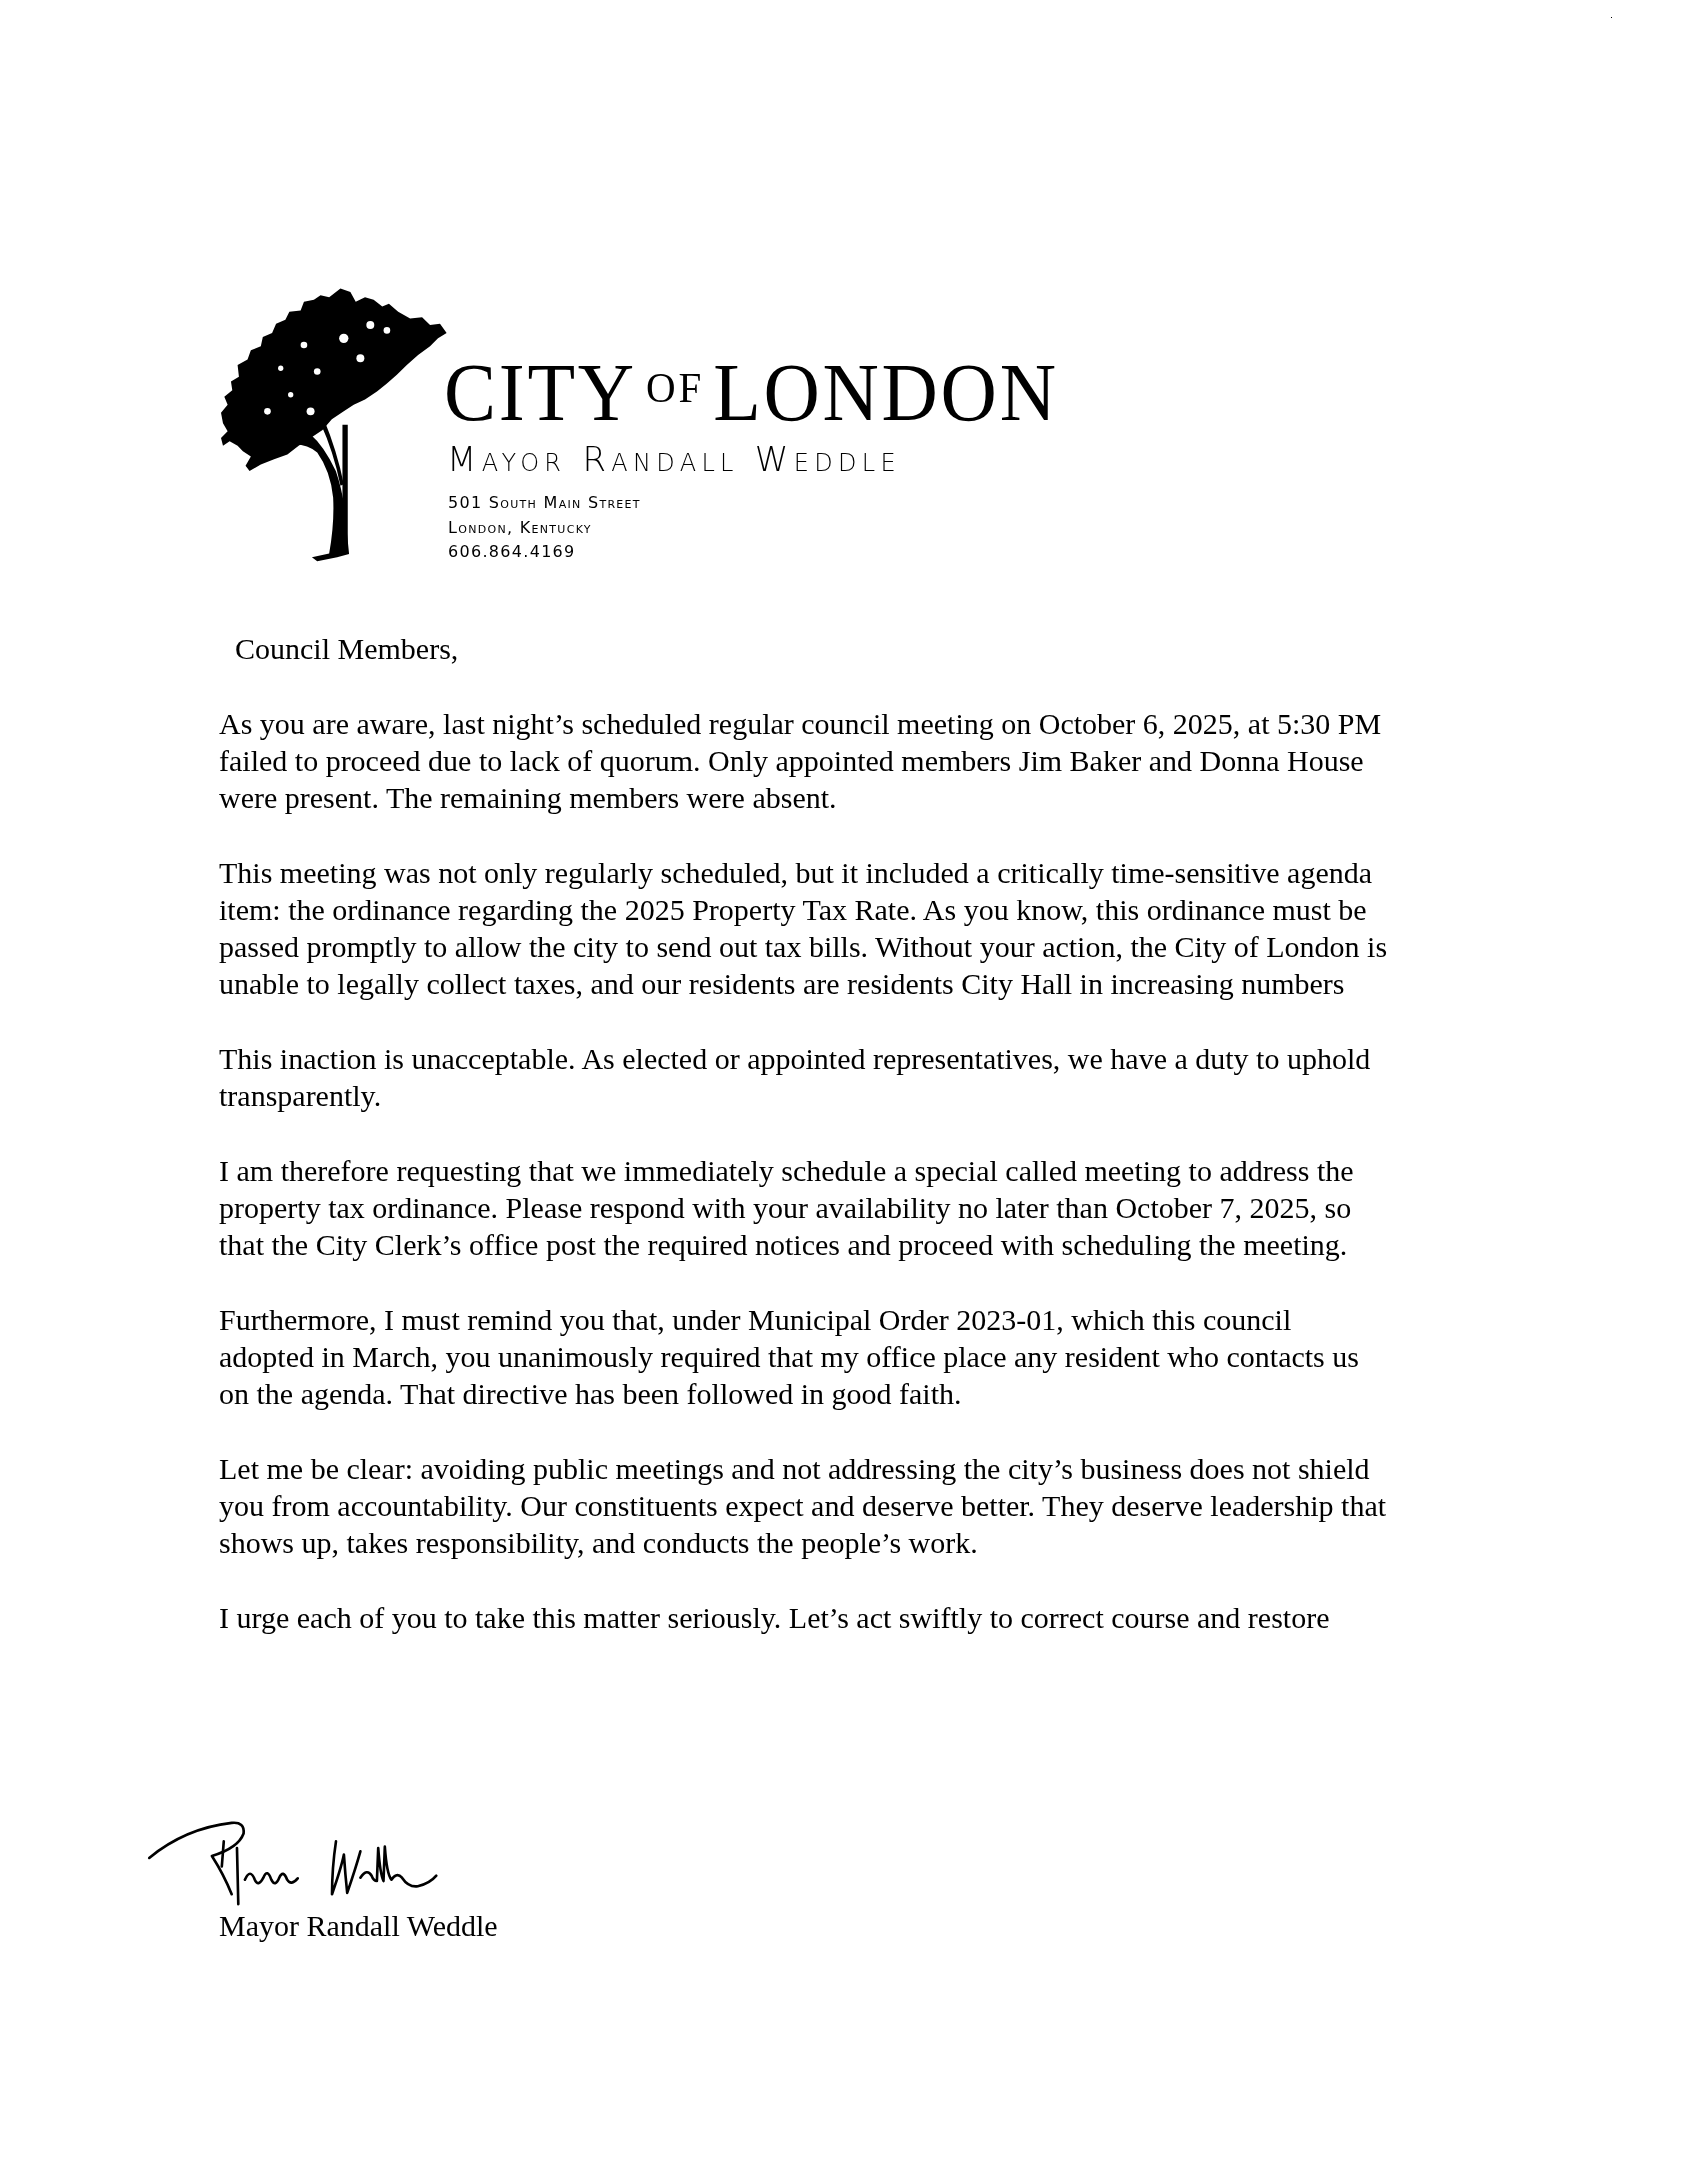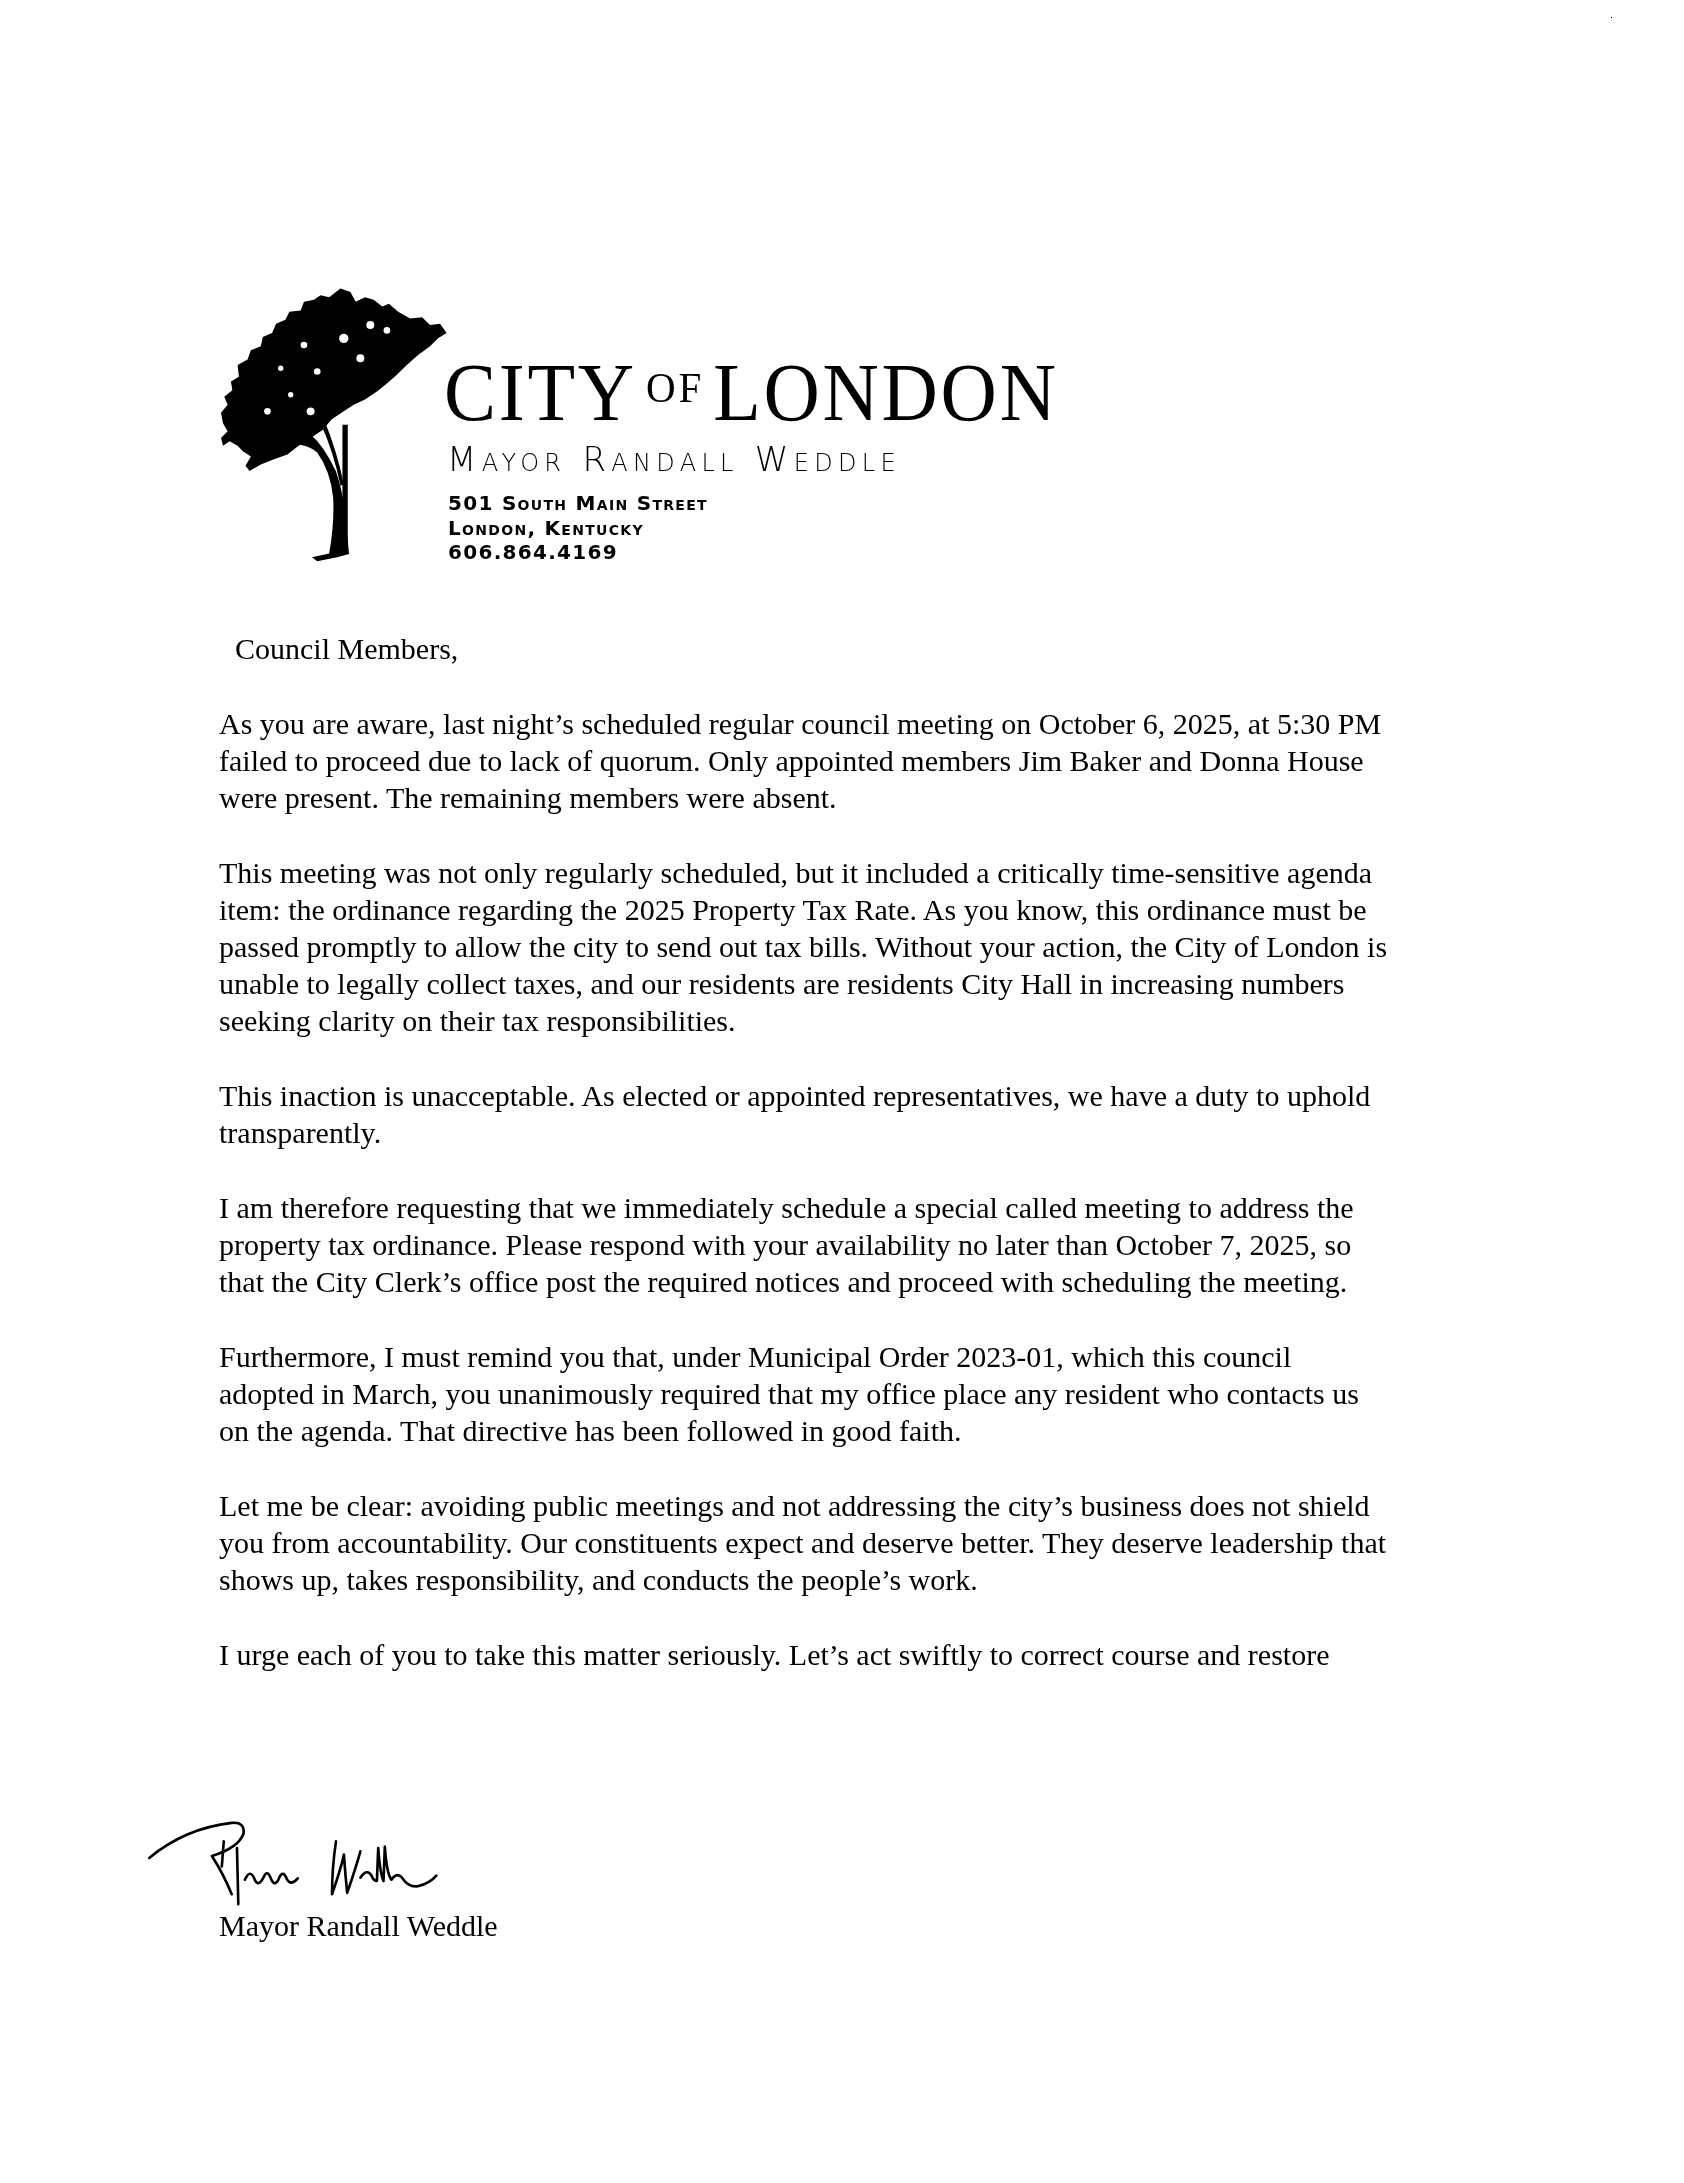--- a/index.html
+++ b/index.html
@@ -74,22 +74,22 @@
       font-size: 34px;
       letter-spacing: 5.3px;
       font-variant: small-caps;
       line-height: 1;
     }
     .address-block {
       position: absolute;
       left: 237px;
       top: 219px;
       font-family: "DejaVu Sans", "Liberation Sans", sans-serif;
-      font-weight: 700;
-      font-size: 20px;
+      font-weight: 400;
+      font-size: 16px;
       letter-spacing: 1.3px;
       line-height: 24.5px;
       font-variant: small-caps;
     }
     .address-block div { white-space: nowrap; }
 
     
     .letter-body {
       position: absolute;
       left: 207px;
@@ -184,21 +184,20 @@
       <span class="line">As you are aware, last night’s scheduled regular council meeting on October 6, 2025, at 5:30 PM</span>
       <span class="line">failed to proceed due to lack of quorum. Only appointed members Jim Baker and Donna House</span>
       <span class="line">were present. The remaining members were absent.</span>
     </div>
 
     <div class="para">
       <span class="line">This meeting was not only regularly scheduled, but it included a critically time-sensitive agenda</span>
       <span class="line">item: the ordinance regarding the 2025 Property Tax Rate. As you know, this ordinance must be</span>
       <span class="line">passed promptly to allow the city to send out tax bills. Without your action, the City of London is</span>
       <span class="line">unable to legally collect taxes, and our residents are residents City Hall in increasing numbers</span>
-      <span class="line">seeking clarity on their tax responsibilities.</span>
     </div>
 
     <div class="para">
       <span class="line">This inaction is unacceptable. As elected or appointed representatives, we have a duty to uphold</span>
       <span class="line">transparently.</span>
     </div>
 
     <div class="para">
       <span class="line">I am therefore requesting that we immediately schedule a special called meeting to address the</span>
       <span class="line">property tax ordinance. Please respond with your availability no later than October 7, 2025, so</span>

